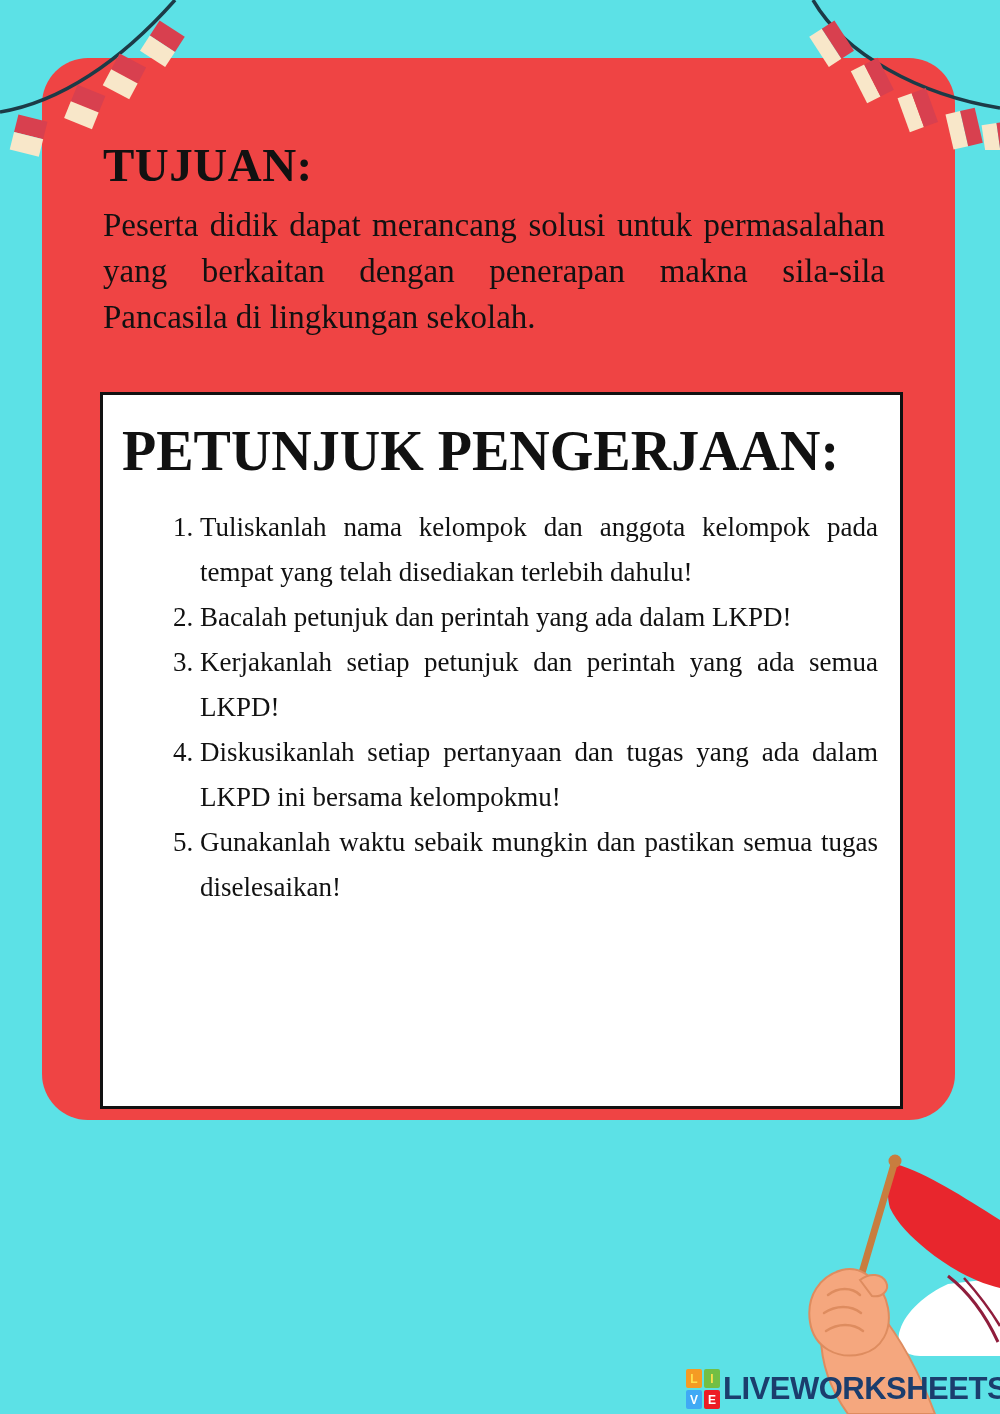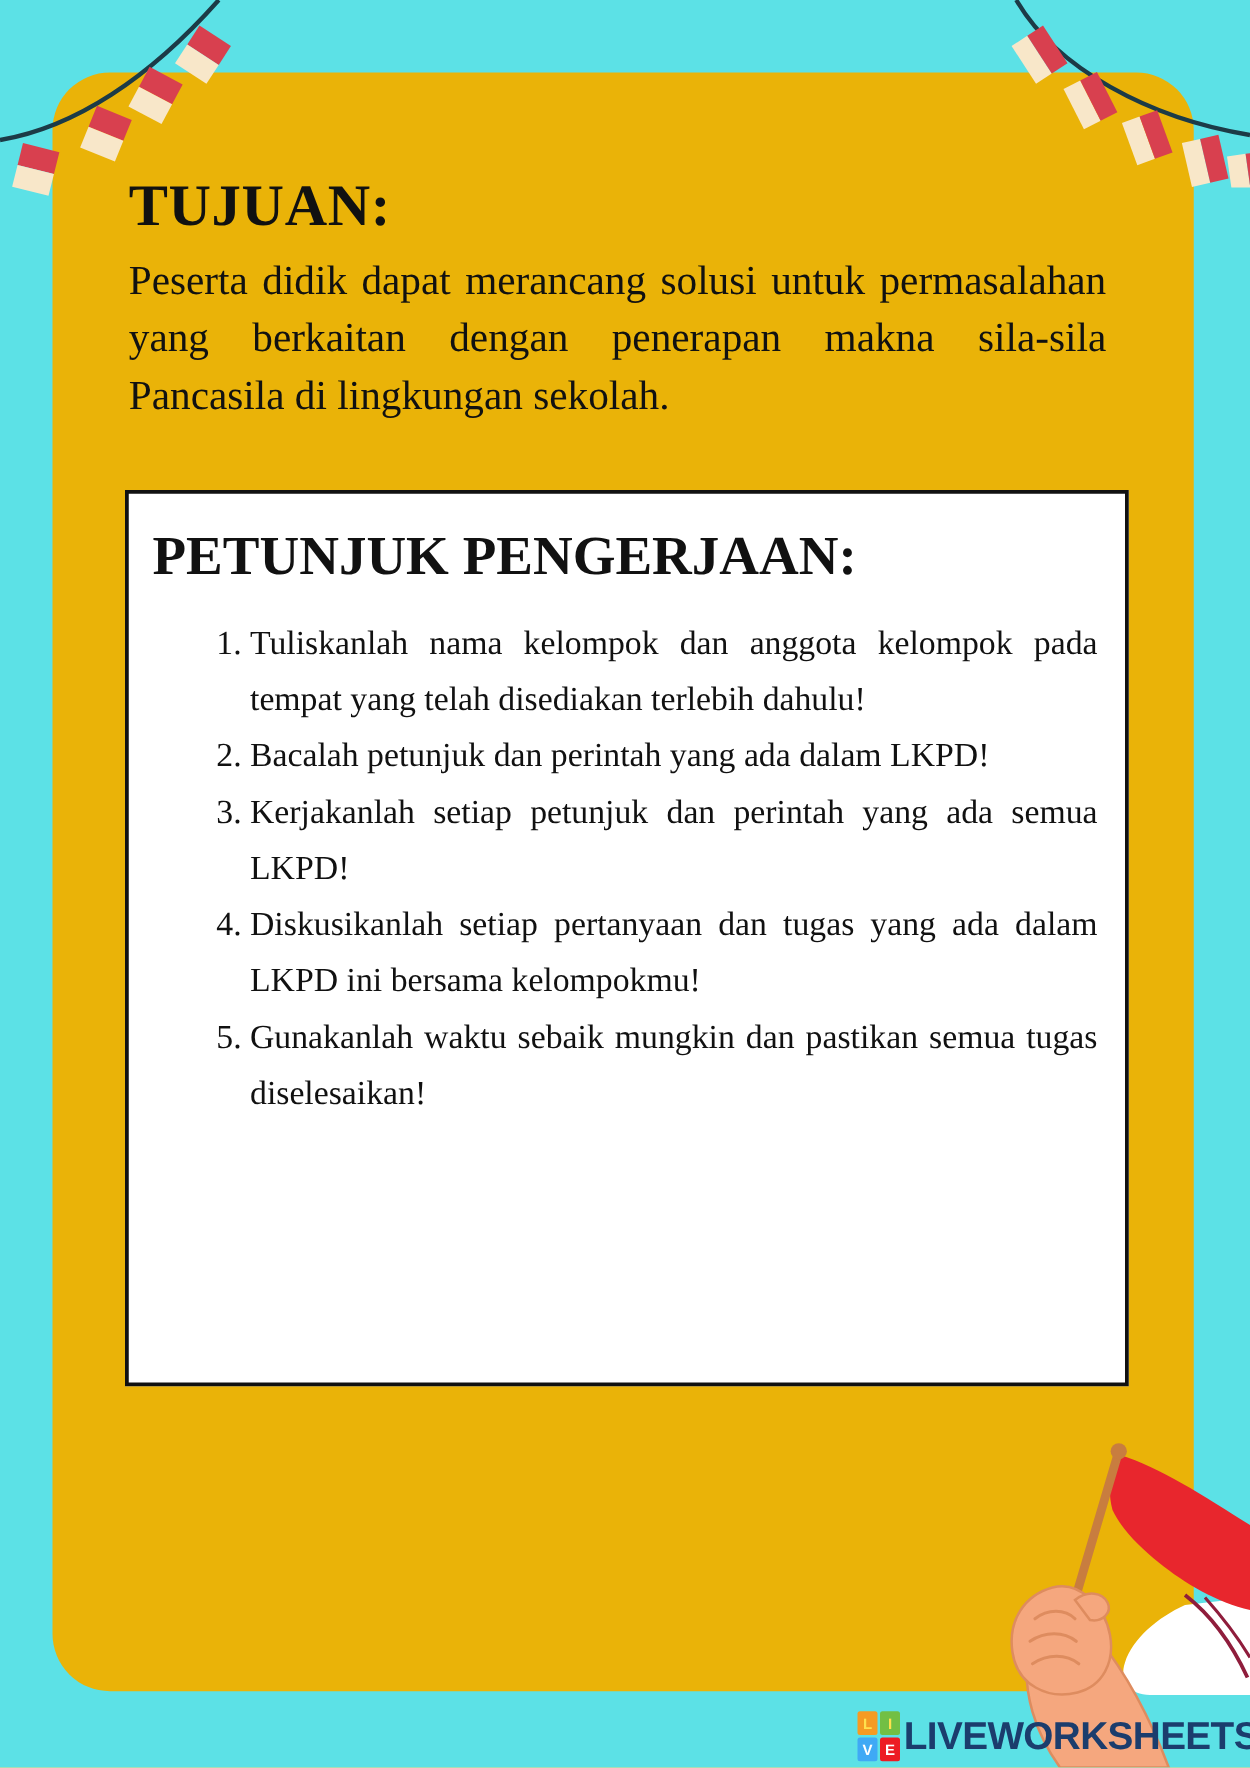--- a/index.html
+++ b/index.html
@@ -9,22 +9,22 @@
     width: 1000px;
     height: 1414px;
     background: #5CE1E6;
     overflow: hidden;
   }
   .card {
     position: absolute;
     left: 42px;
     top: 58px;
     width: 913px;
-    height: 1295px;
-    background: #eab308;
+    height: 1062px;
+    background: #ef4444;
     border-radius: 46px;
     z-index: 1;
   }
   .content {
     padding: 0 70px 0 61px;
     color: #111111;
   }
   .tujuan-heading {
     margin: 80px 0 10px 0;
     font-size: 47px;
@@ -41,21 +41,21 @@
     box-sizing: border-box;
     margin: 52px 0 0 58px;
     width: 803px;
     height: 717px;
     border: 3px solid #111111;
     background: #ffffff;
     padding: 24px 22px 0 19px;
   }
   .petunjuk-heading {
     margin: 0 0 22px 0;
-    font-size: 44px;
+    font-size: 56px;
     font-weight: bold;
     color: #111111;
   }
   .petunjuk-list {
     margin: 0;
     padding-left: 78px;
     font-size: 27px;
     line-height: 45px;
     color: #111111;
   }

